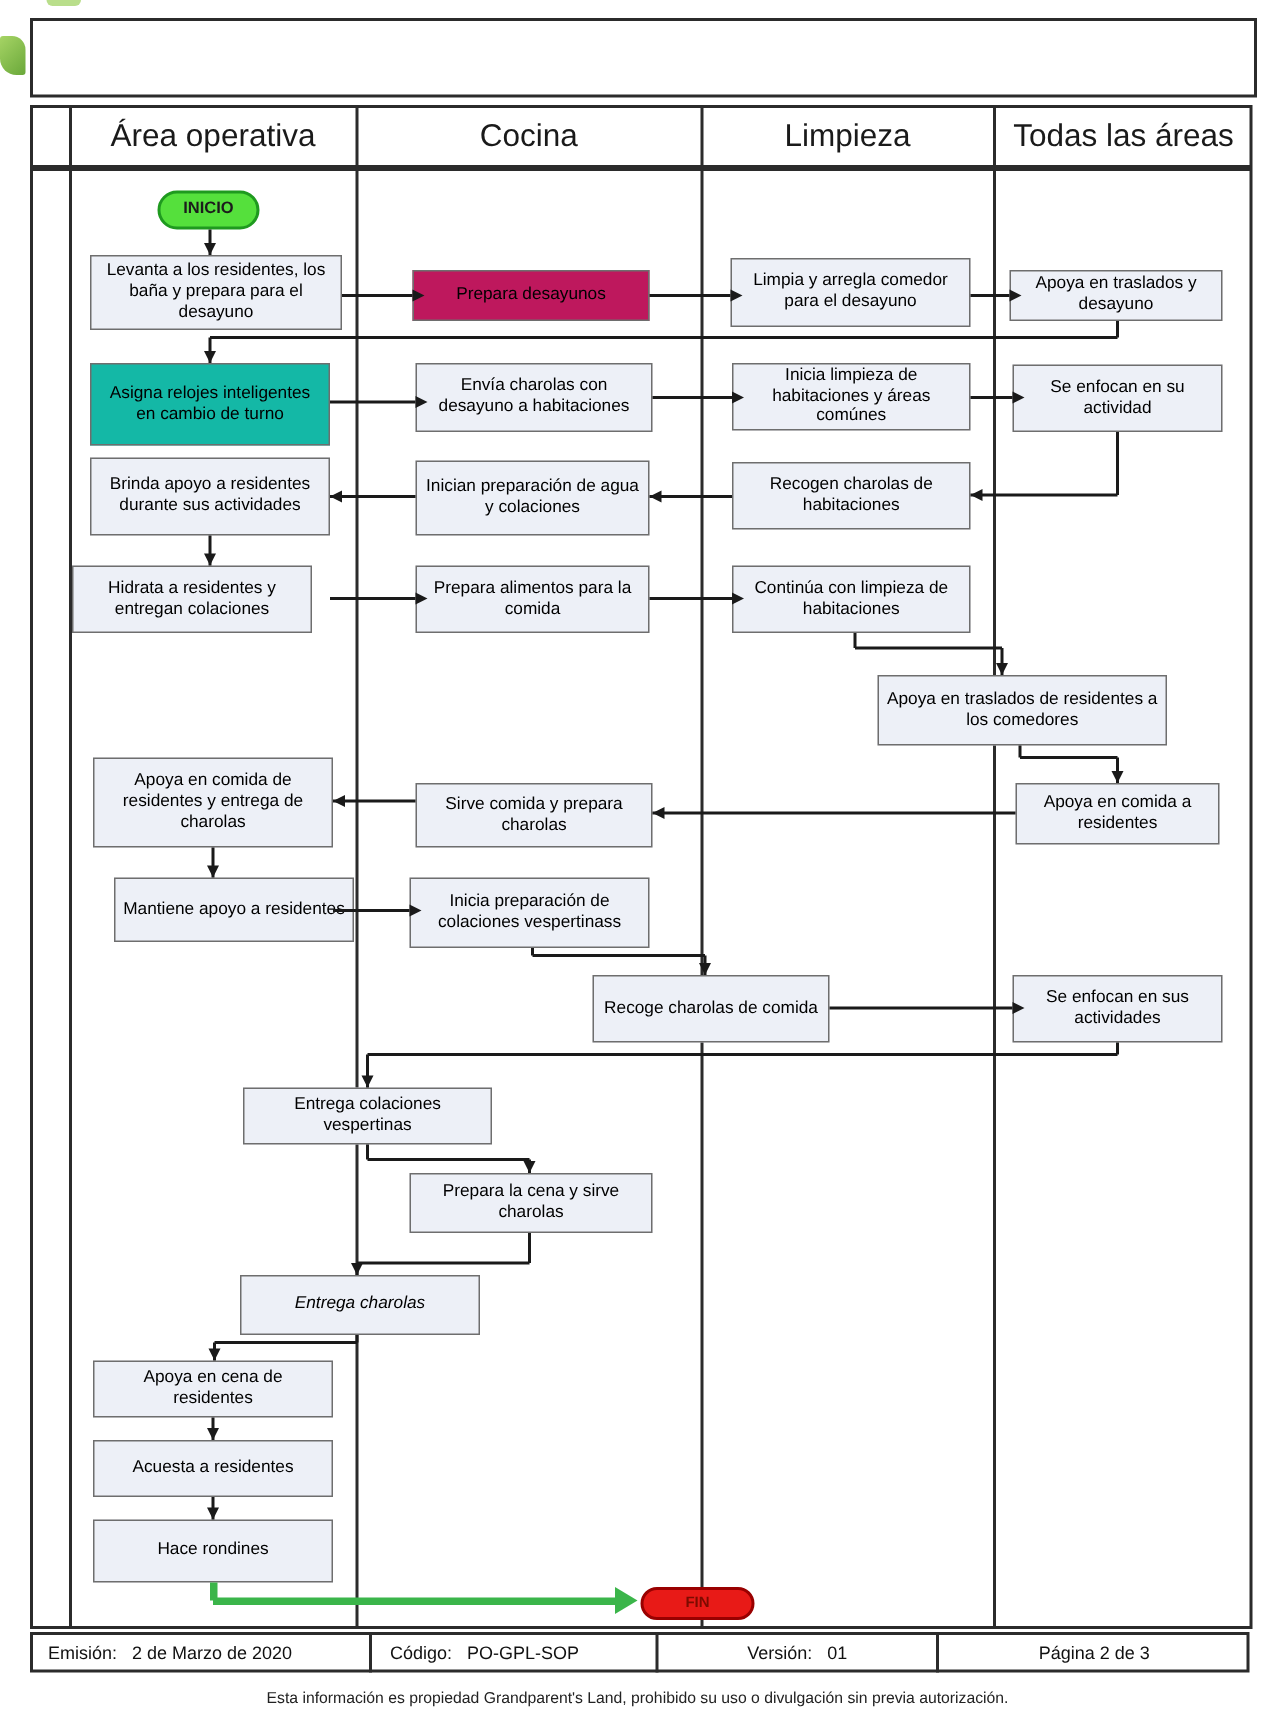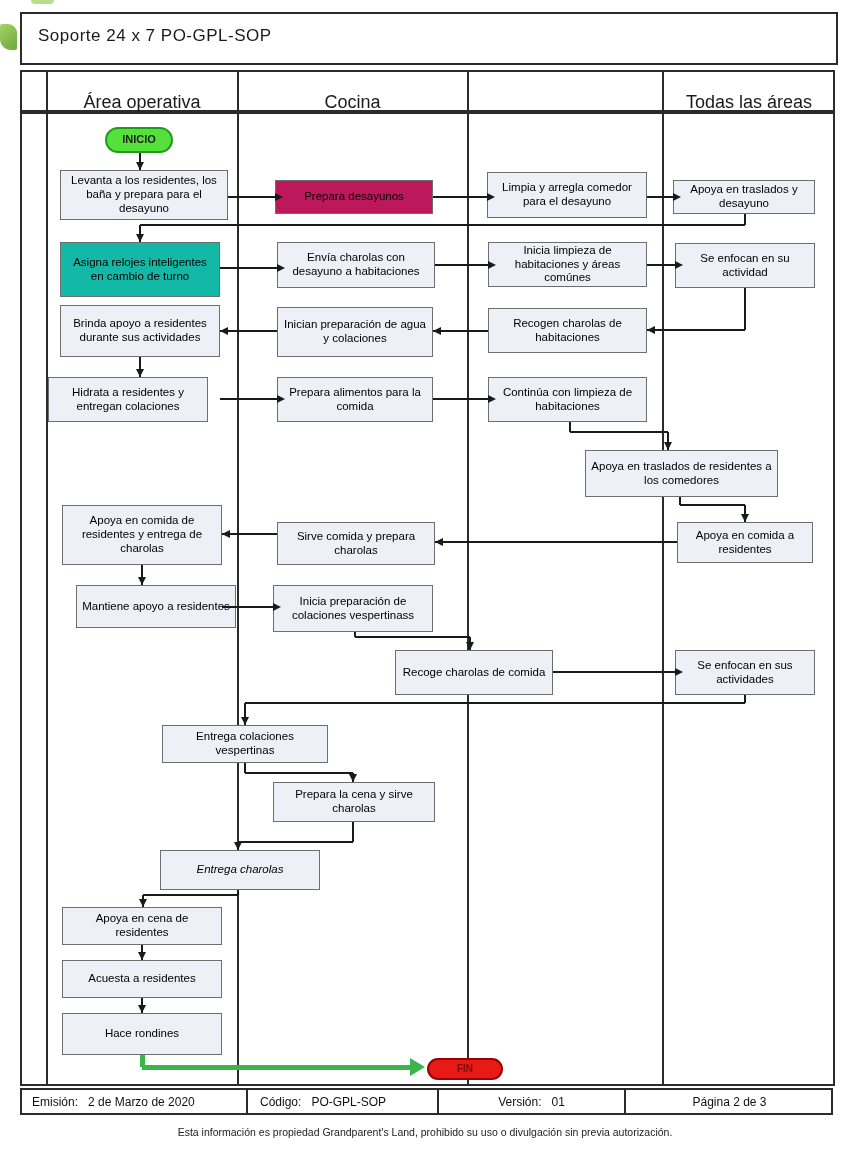--- a/index.html
+++ b/index.html
@@ -1,21 +1,21 @@
 <!DOCTYPE html>
 <html><head>
 <meta charset="utf-8">
 <style>
   html,body{margin:0;padding:0;background:#ffffff;}
   .page{position:relative;width:850px;height:1156px;background:#ffffff;
         font-family:"Liberation Sans","DejaVu Sans",sans-serif;color:#111;overflow:hidden;}
   .box{position:absolute;border:2px solid #2b2b2b;box-sizing:border-box;background:#fff;}
   .title-text{position:absolute;left:38px;top:26px;font-size:17px;letter-spacing:.5px;color:#1a1a1a;}
   .lane-label{position:absolute;top:70px;height:42px;display:flex;align-items:center;justify-content:center;
-        font-size:18px;color:#1a1a1a;margin-top:11px;}
+        font-size:21px;color:#1a1a1a;}
   .vline{position:absolute;width:2px;background:#2b2b2b;}
   .fline{position:absolute;width:2px;background:#2b2b2b;}
   .node{position:absolute;box-sizing:border-box;display:flex;align-items:center;justify-content:center;
         text-align:center;padding:2px 5px;font-size:11.5px;line-height:1.2;color:#000;}
   .edge-seg{position:absolute;}
   .arrow{position:absolute;width:0;height:0;}
   .footer-cell{position:absolute;top:1088px;height:27px;display:flex;align-items:center;font-size:12px;color:#111;box-sizing:border-box;}
   .footer-center{justify-content:center;}
   .flabel{margin-right:10px;}
   .disclaimer{position:absolute;left:0;top:1126px;width:850px;text-align:center;font-size:10.5px;color:#222;}
@@ -25,31 +25,31 @@
 </style>
 </head>
 <body>
 
 <div class="page">
 
   <div class="leaf"></div>
   <div class="leaf-top"></div>
 
   <div class="box" style="left:20px;top:12px;width:818px;height:53px;"></div>
-  <div class="title-text">Soporte 24 x 7  PO-GPL-SOP</div>
 
   <div class="box" style="left:20px;top:70px;width:815px;height:42px;"></div>
   <div class="box" style="left:20px;top:112px;width:815px;height:974px;background:transparent;"></div>
   <div class="vline" style="left:46px;top:70px;height:1016px;"></div>
   <div class="vline" style="left:237px;top:70px;height:1016px;"></div>
   <div class="vline" style="left:467px;top:70px;height:1016px;"></div>
   <div class="vline" style="left:662px;top:70px;height:1016px;"></div>
 
   <div class="lane-label" style="left:47px;width:190px;">Área operativa</div>
   <div class="lane-label" style="left:238px;width:229px;">Cocina</div>
+  <div class="lane-label" style="left:468px;width:194px;">Limpieza</div>
   <div class="lane-label" style="left:663px;width:172px;">Todas las áreas</div>
 
   <div id="flow-layer">
       <div class="node" style="left: 105px; top: 127px; width: 68px; height: 26px; background: rgb(85, 224, 60); border: 2px solid rgb(31, 154, 31); border-radius: 13px; font-weight: bold; font-size: 11px; color: rgb(28, 28, 28);">INICIO</div>
       <div class="node" style="left: 60px; top: 170px; width: 168px; height: 50px; background: rgb(237, 240, 247); border: 1.5px solid rgb(110, 110, 110);">Levanta a los residentes, los baña y prepara para el desayuno</div>
       <div class="node" style="left: 275px; top: 180px; width: 158px; height: 34px; background: #be185d; border: 1.5px solid rgb(110, 110, 110);">Prepara desayunos</div>
       <div class="node" style="left: 487px; top: 172px; width: 160px; height: 46px; background: rgb(237, 240, 247); border: 1.5px solid rgb(110, 110, 110);">Limpia y arregla comedor para el desayuno</div>
       <div class="node" style="left: 673px; top: 180px; width: 142px; height: 34px; background: rgb(237, 240, 247); border: 1.5px solid rgb(110, 110, 110);">Apoya en traslados y desayuno</div>
       <div class="node" style="left: 60px; top: 242px; width: 160px; height: 55px; background: #14b8a6; border: 1.5px solid rgb(110, 110, 110);">Asigna relojes inteligentes en cambio de turno</div>
       <div class="node" style="left: 277px; top: 242px; width: 158px; height: 46px; background: rgb(237, 240, 247); border: 1.5px solid rgb(110, 110, 110);">Envía charolas con desayuno a habitaciones</div>

